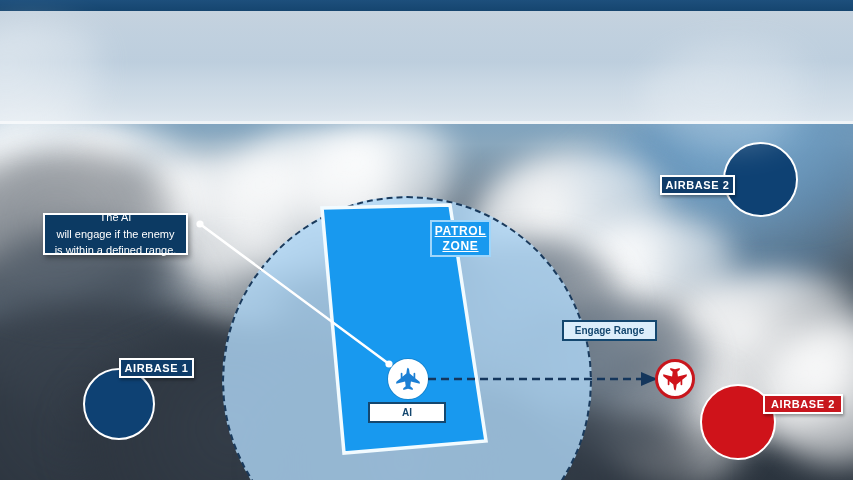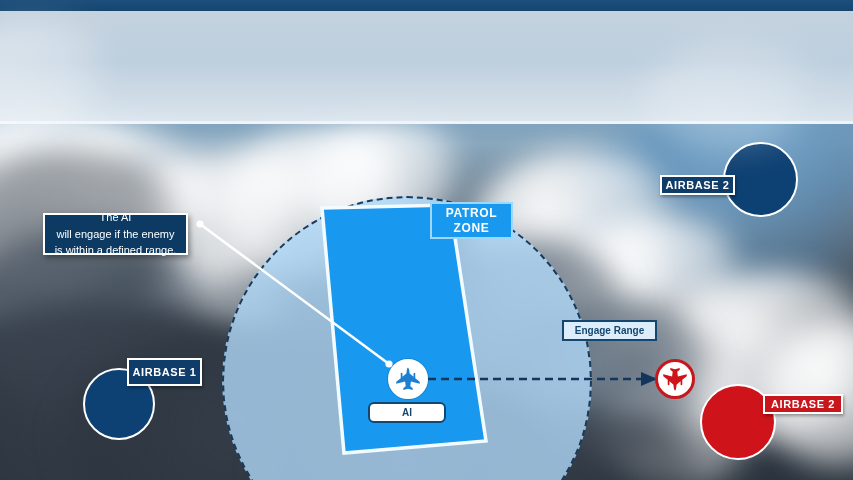--- a/index.html
+++ b/index.html
@@ -181,45 +181,45 @@
   <svg class="leader" viewBox="0 0 853 480">
     <line x1="200" y1="224" x2="389" y2="364" stroke="#ffffff" stroke-width="2.6" stroke-linecap="round"></line>
     <circle cx="200" cy="224" r="3.6" fill="#ffffff"></circle>
     <circle cx="389" cy="364" r="3.6" fill="#ffffff"></circle>
   </svg>
 
   <div class="lbl lbl-callout" style="left:43px;top:213px;width:145px;height:42px;">The AI
 will engage if the enemy
 is within a defined range.</div>
 
-  <div class="lbl lbl-brightblue" style="left:430px;top:202px;width:83px;height:37px;">PATROL
+  <div class="lbl lbl-brightblue" style="left:430px;top:220px;width:61px;height:37px;text-decoration:underline;">PATROL
 ZONE</div>
 
   <div class="lbl lbl-white" style="left:562px;top:320px;width:95px;height:21px;">Engage Range</div>
 
   <div class="ac ac-blue" style="left:388px;top:359px;">
     <svg width="26" height="26" viewBox="0 0 64 64">
       <g fill="#1b7fd4">
         <path d="M31 4c2.2 0 3.4 2.4 3.8 5.2l1.3 9.4 9.6 7.6 0-7.6c0-1.2 1-2.1 2.1-2.1s2.1.9 2.1 2.1l0 11.3 10.1 8c.7.6 1 1.4 1 2.3l0 3.6-21.8-5.4-1.6 11.2 6.1 5.1 0 4.3L32 56l-11.7 3 0-4.3 6.1-5.1-1.6-11.2L3 43.8l0-3.6c0-.9.3-1.7 1-2.3l10.1-8 0-11.3c0-1.2 1-2.1 2.1-2.1s2.1.9 2.1 2.1l0 7.6 9.6-7.6 1.3-9.4C29.6 6.4 30.8 4 31 4z"></path>
       </g>
     </svg>
   </div>
 
-  <div class="lbl lbl-white solid" style="left:368px;top:402px;width:78px;height:21px;border-radius:6px;">AI</div>
+  <div class="lbl lbl-white solid" style="left:368px;top:402px;width:78px;height:21px;">AI</div>
 
   <div class="ac ac-red" style="left:655px;top:359px;">
     <svg width="26" height="26" viewBox="0 0 64 64" style="transform:rotate(180deg);">
       <g fill="#cf131a">
         <path d="M31 4c2.2 0 3.4 2.4 3.8 5.2l1.3 9.4 9.6 7.6 0-7.6c0-1.2 1-2.1 2.1-2.1s2.1.9 2.1 2.1l0 11.3 10.1 8c.7.6 1 1.4 1 2.3l0 3.6-21.8-5.4-1.6 11.2 6.1 5.1 0 4.3L32 56l-11.7 3 0-4.3 6.1-5.1-1.6-11.2L3 43.8l0-3.6c0-.9.3-1.7 1-2.3l10.1-8 0-11.3c0-1.2 1-2.1 2.1-2.1s2.1.9 2.1 2.1l0 7.6 9.6-7.6 1.3-9.4C29.6 6.4 30.8 4 31 4z"></path>
       </g>
     </svg>
   </div>
 
   <div class="base-dot base-navy" style="left:83px;top:368px;width:72px;height:72px;"></div>
-  <div class="lbl lbl-navy" style="left:127px;top:358px;width:75px;height:28px;text-align:right;">AIRBASE 1</div>
+  <div class="lbl lbl-navy" style="left:119px;top:358px;width:75px;height:20px;text-align:right;">AIRBASE 1</div>
 
   <div class="base-dot base-navy" style="left:723px;top:142px;width:75px;height:75px;"></div>
   <div class="lbl lbl-navy" style="left:660px;top:175px;width:75px;height:20px;">AIRBASE 2</div>
 
   <div class="base-dot base-red" style="left:700px;top:384px;width:76px;height:76px;"></div>
   <div class="lbl lbl-red" style="left:763px;top:394px;width:80px;height:20px;">AIRBASE 2</div>
 
   <div class="top-rule"></div>
   <div class="header-band">
 

